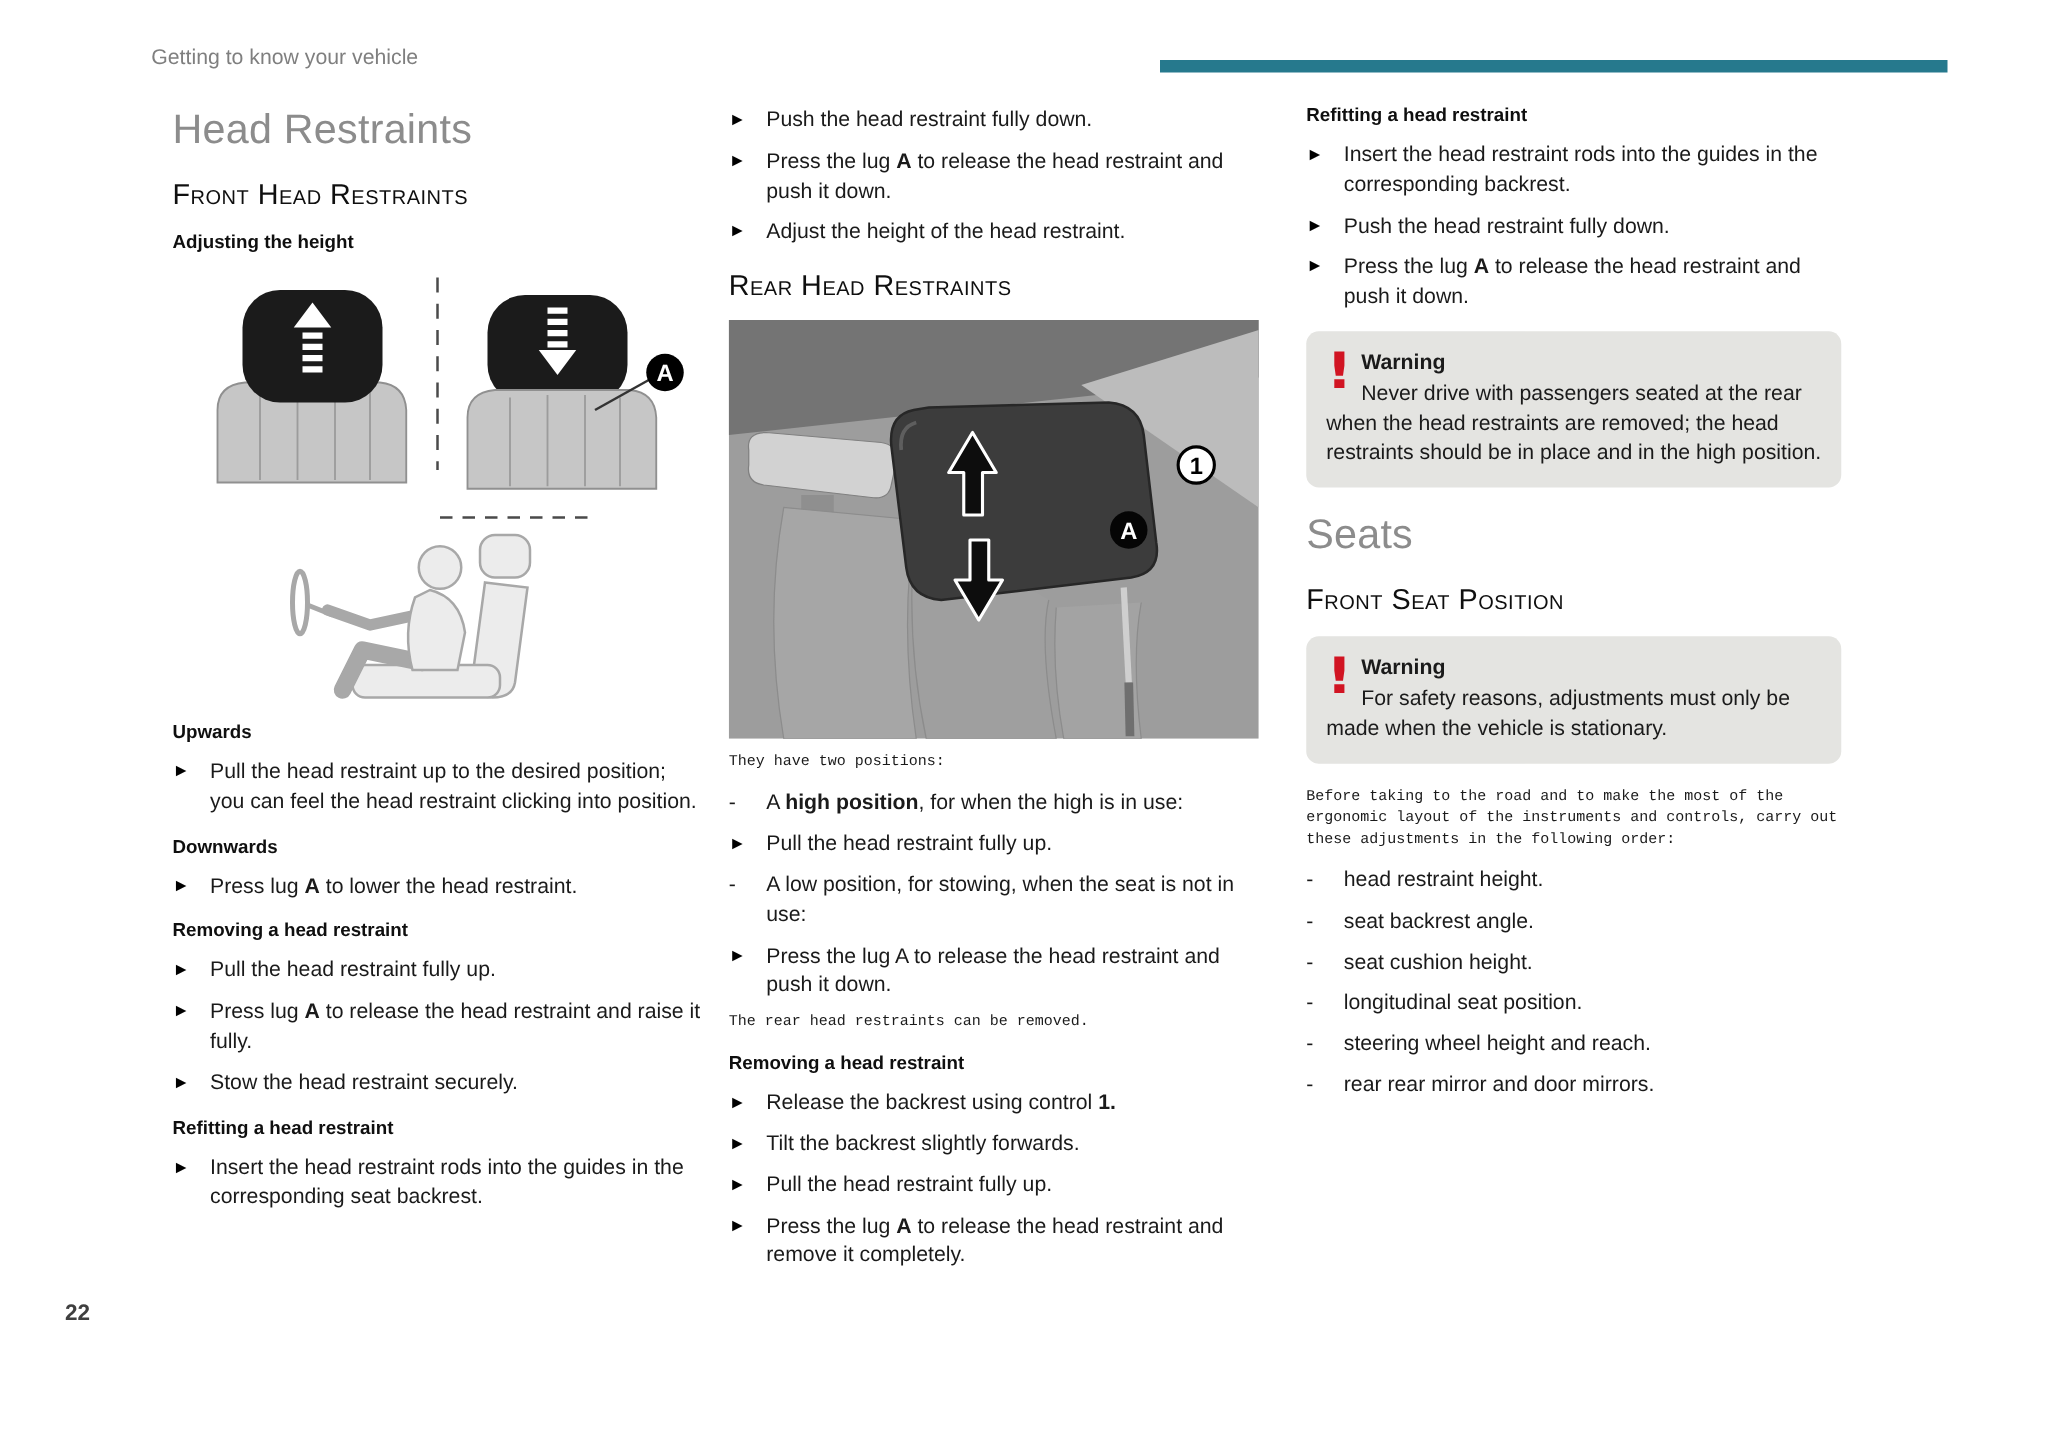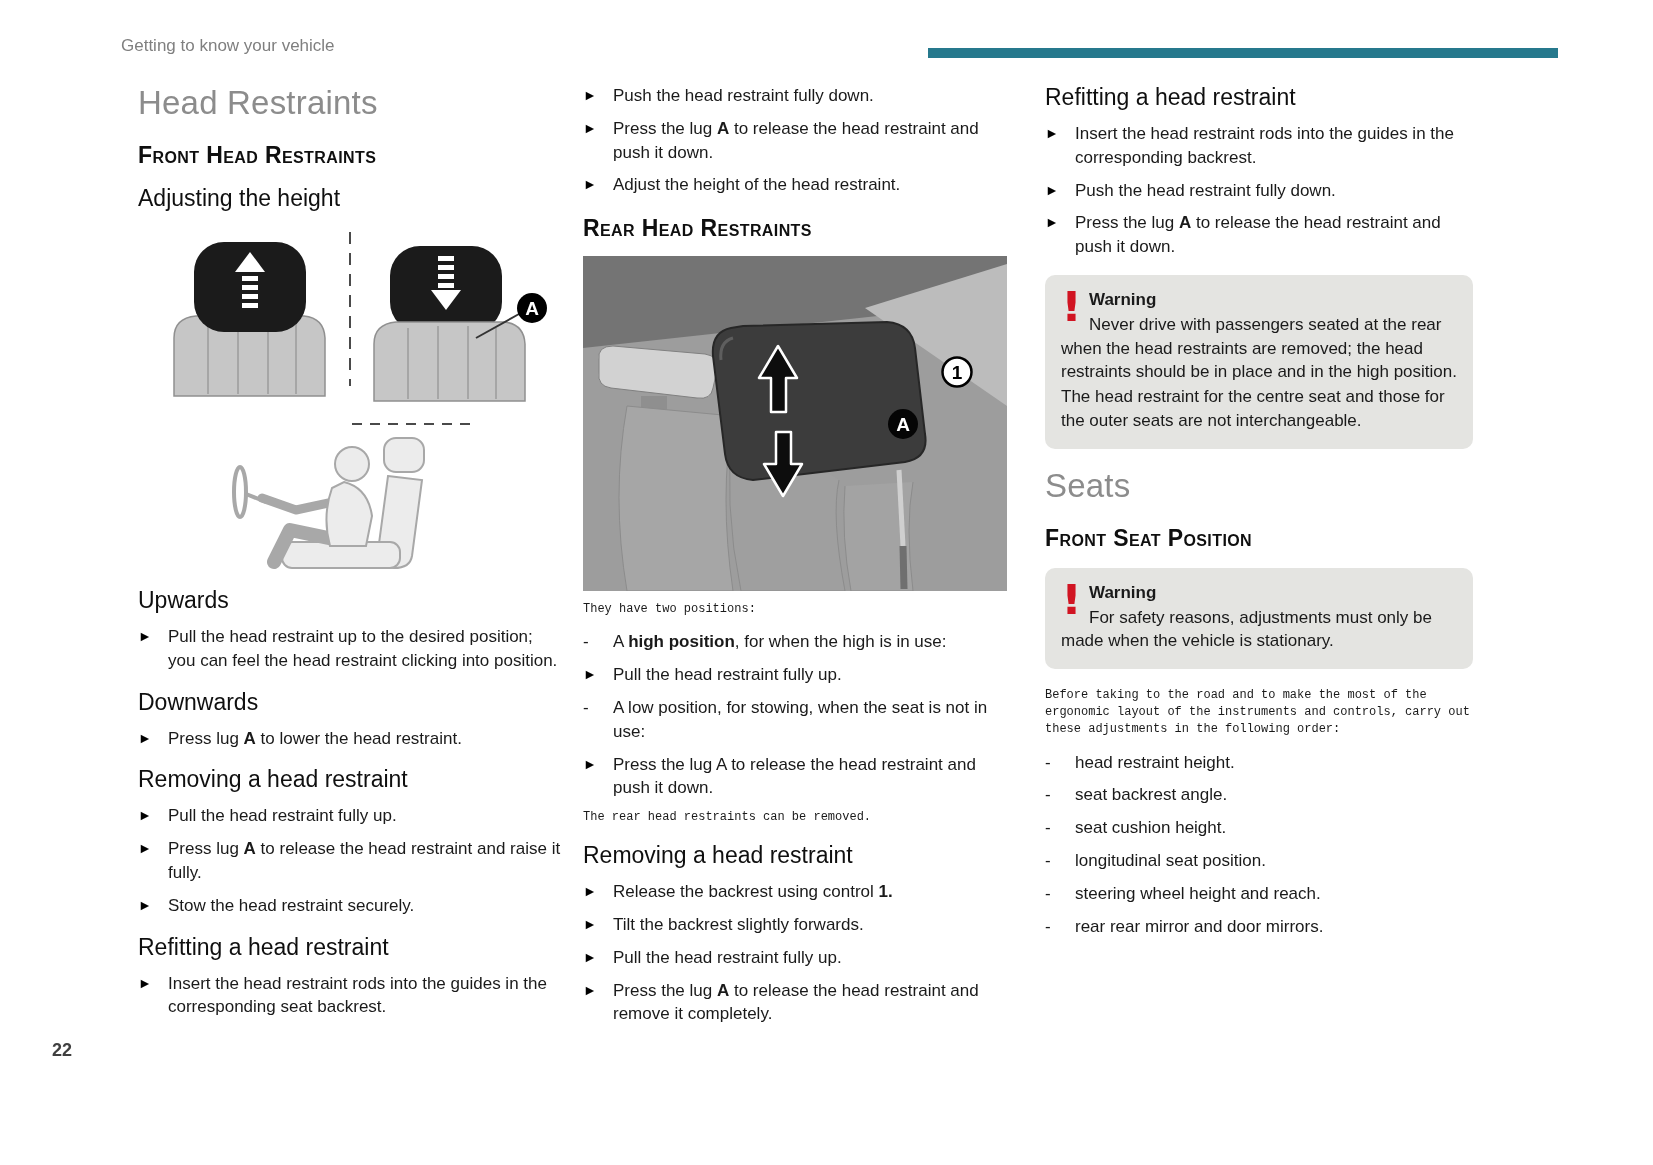--- a/index.html
+++ b/index.html
@@ -11,22 +11,22 @@
   .accent-bar { position:absolute; left:928px; top:48px; width:725px; height:10px; background:#26798d; }
   .page-number { position:absolute; left:52px; top:1040px; font-size:18px; font-weight:700; color:#3f3f3f; }
 
   .col { position:absolute; top:84px; }
   .col > :first-child { margin-top:0; }
   .col1 { left:138px; width:424px; }
   .col2 { left:583px; width:424px; }
   .col3 { left:1045px; width:428px; }
 
   .page-title { font-size:33px; font-weight:400; color:#8c8c8c; margin:2px 0 20px; letter-spacing:0.2px; }
-  .section-heading { font-size:23px; font-weight:700; font-variant:small-caps; letter-spacing:0.4px; color:#0f0f0f; margin:18px 0 14px; }
-  .sub-heading { font-size:23px; font-weight:400; margin:16px 0 11px; color:#0f0f0f; }
+  .section-heading { font-size:23px; font-weight:400; font-variant:small-caps; letter-spacing:0.4px; color:#0f0f0f; margin:18px 0 14px; }
+  .sub-heading { font-size:15px; font-weight:700; margin:16px 0 11px; color:#0f0f0f; }
 
   .item { display:flex; font-size:17px; line-height:1.4; margin:0 0 9px; }
   .bullet { flex:0 0 30px; }
   .arrow .bullet { font-size:14px; padding-top:2px; color:#000; }
   .dash .bullet { font-size:17px; }
   .txt { flex:1; }
   .para { font-size:12px; line-height:1.43; margin:0 0 12px;font-family:Liberation Mono, monospace; }
 
   .figure { margin:14px 0 10px; }
   .figure svg { display:block; }
@@ -254,21 +254,20 @@
     </div>
     <div class="item arrow">
       <span class="bullet">►</span>
       <span class="txt"><span>Press the lug </span><b>A</b><span> to release the head restraint and push it down.</span></span>
     </div>
 
     <div class="warnbox">
       <span class="warn-icon">!</span>
       <div class="warn-title">Warning</div>
       <div class="warn-p">Never drive with passengers seated at the rear when the head restraints are removed; the head restraints should be in place and in the high position.</div>
-      <div class="warn-p">The head restraint for the centre seat and those for the outer seats are not interchangeable.</div>
     </div>
 
     <h1 class="page-title">Seats</h1>
     <h2 class="section-heading">Front Seat Position</h2>
 
     <div class="warnbox">
       <span class="warn-icon">!</span>
       <div class="warn-title">Warning</div>
       <div class="warn-p">For safety reasons, adjustments must only be made when the vehicle is stationary.</div>
     </div>

